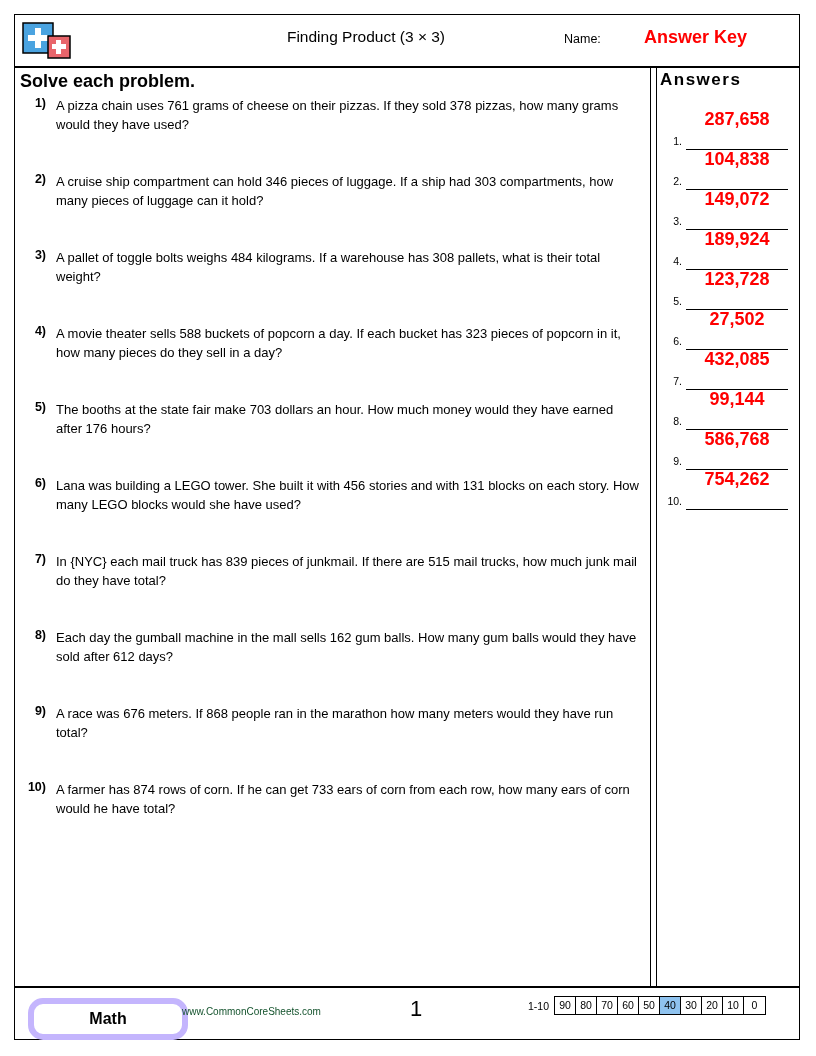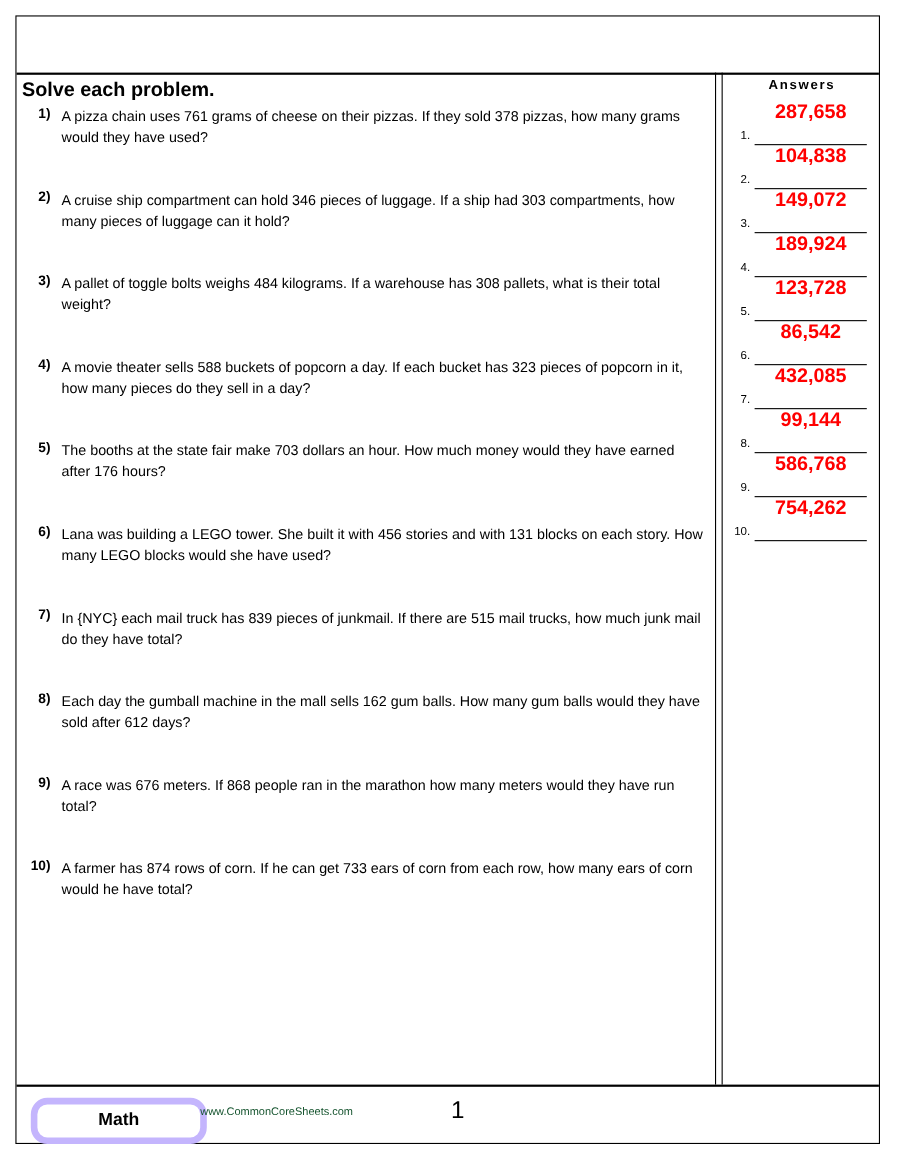--- a/index.html
+++ b/index.html
@@ -140,26 +140,25 @@
   }
 
   
   .answers-panel {
     position: absolute;
     left: 660px;
     top: 70px;
     width: 138px;
   }
   .answers-title {
-    text-align: center;
-    font-size: 12px;
+    font-size: 17px;
     font-weight: bold;
     letter-spacing: 1.5px;
     color: #000;
-    margin-bottom: 12px;
+    margin-bottom: 24px;
   }
   .answer-row {
     position: relative;
     height: 40px;
   }
   .answer-row .idx {
     position: absolute;
     left: 0;
     bottom: 7px;
     width: 22px;
@@ -250,20 +249,35 @@
   }
   .scale .cell:last-child { border-right: none; }
   .scale .cell.hl { background: #8fc3ef; }
 </style>
 </head>
 <body>
 
 <div class="page">
   <div class="frame"></div>
 
+  <div class="header">
+    <div class="logo">
+      <svg width="56" height="40" viewBox="0 0 56 40">
+        <rect x="1" y="1" width="30" height="30" fill="#4aa3e0" stroke="#000" stroke-width="1.5"></rect>
+        <rect x="13" y="6" width="6" height="20" fill="#ffffff"></rect>
+        <rect x="6" y="13" width="20" height="6" fill="#ffffff"></rect>
+        <rect x="26" y="14" width="22" height="22" fill="#e8656b" stroke="#000" stroke-width="1.5"></rect>
+        <rect x="34" y="18" width="5" height="14" fill="#ffffff"></rect>
+        <rect x="30" y="22" width="14" height="5" fill="#ffffff"></rect>
+      </svg>
+    </div>
+    <div class="worksheet-title">Finding Product (3 × 3)</div>
+    <div class="name-label">Name:</div>
+    <div class="answer-key">Answer Key</div>
+  </div>
   <div class="header-rule"></div>
 
   <div class="split-line-a"></div>
   <div class="split-line-b"></div>
 
   <div class="instructions">Solve each problem.</div>
 
   <div class="problems">
     <div class="problem">
       <span class="num">1)</span>
@@ -325,21 +339,21 @@
     <div class="answer-row">
       <span class="idx">4.</span>
       <span class="slot">189,924</span>
     </div>
     <div class="answer-row">
       <span class="idx">5.</span>
       <span class="slot">123,728</span>
     </div>
     <div class="answer-row">
       <span class="idx">6.</span>
-      <span class="slot">86,542</span>
+      <span class="slot">27,502</span>
     </div>
     <div class="answer-row">
       <span class="idx">7.</span>
       <span class="slot">432,085</span>
     </div>
     <div class="answer-row">
       <span class="idx">8.</span>
       <span class="slot">99,144</span>
     </div>
     <div class="answer-row">
@@ -350,13 +364,28 @@
       <span class="idx">10.</span>
       <span class="slot">754,262</span>
     </div>
   </div>
 
   <div class="footer-rule"></div>
   <div class="math-badge">Math</div>
   <div class="site-url">www.CommonCoreSheets.com</div>
   <div class="page-number">1</div>
 
+  <div class="scale">
+    <span class="range">1-10</span>
+    <span class="cells">
+      <span class="cell">90</span>
+      <span class="cell">80</span>
+      <span class="cell">70</span>
+      <span class="cell">60</span>
+      <span class="cell">50</span>
+      <span class="cell hl">40</span>
+      <span class="cell">30</span>
+      <span class="cell">20</span>
+      <span class="cell">10</span>
+      <span class="cell">0</span>
+    </span>
+  </div>
 </div>
 
 </body></html>

